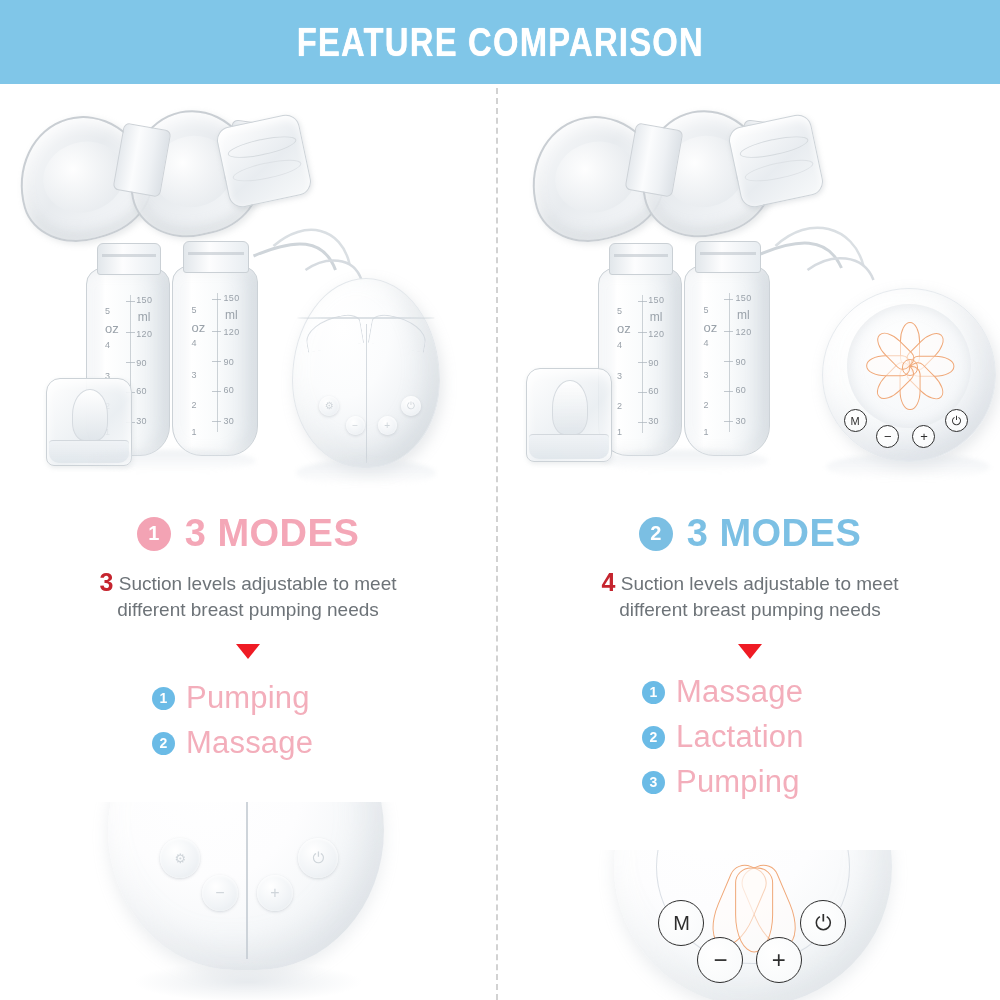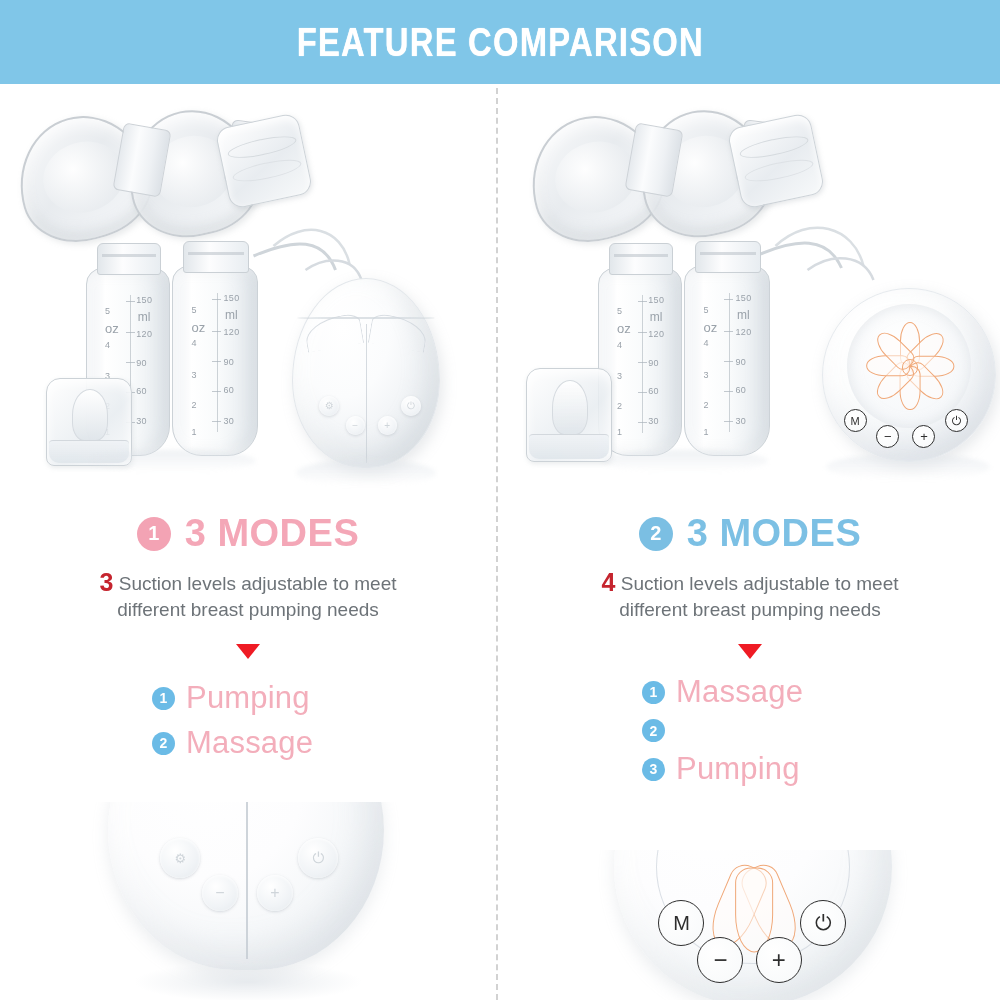--- a/index.html
+++ b/index.html
@@ -574,20 +574,21 @@
         <i></i>
       </div>
 
     <div class="modelist right-list">
       <div class="mode-row">
         <div class="badge-sm">1</div>
         <div class="mode-label">Massage</div>
       </div>
       <div class="mode-row">
         <div class="badge-sm">2</div>
+        <div class="mode-label">Lactation</div>
       </div>
       <div class="mode-row">
         <div class="badge-sm">3</div>
         <div class="mode-label">Pumping</div>
       </div>
     </div>
 
     <div class="zoombox" style="top:762px;">
       <div class="big-round">
         <div class="face-ring"></div>

